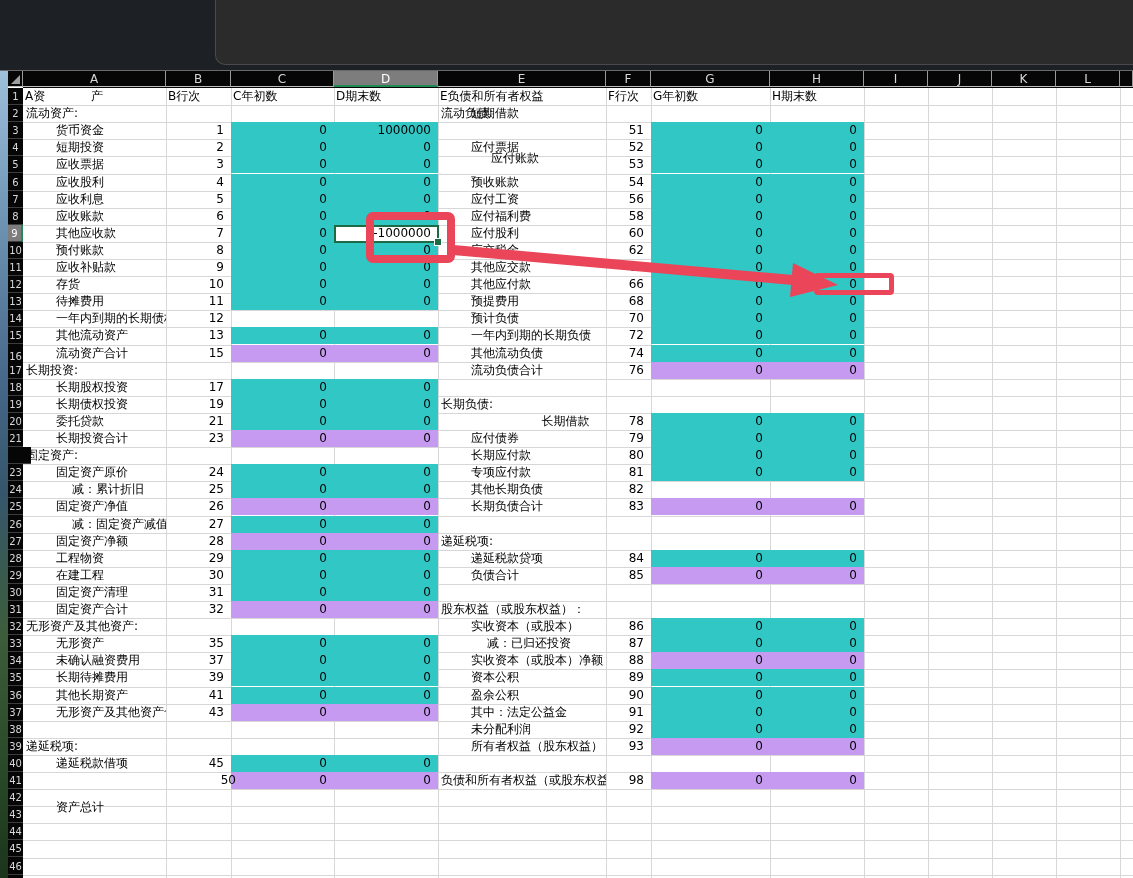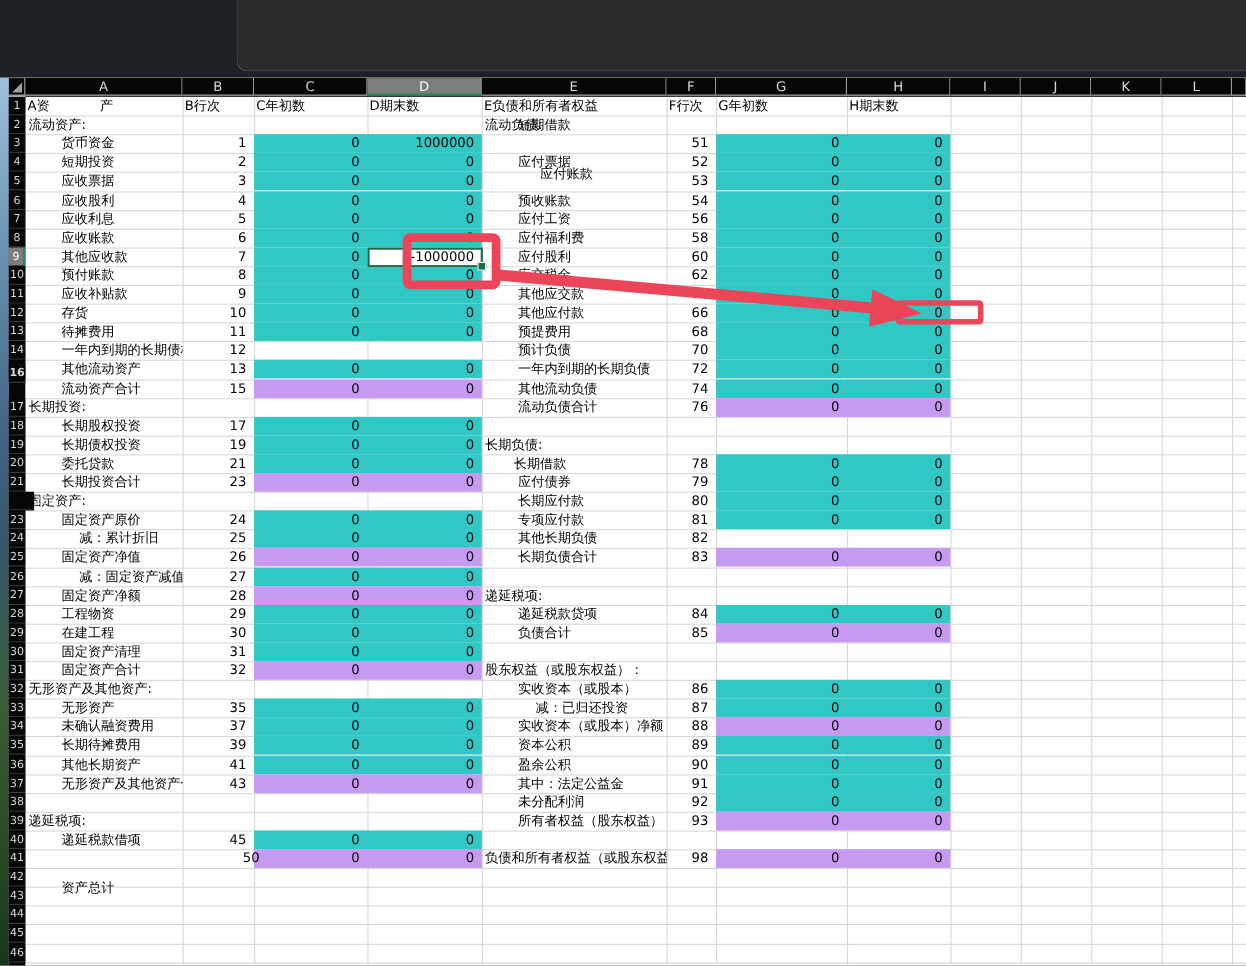--- a/index.html
+++ b/index.html
@@ -82,21 +82,21 @@
       <div class="rowhead" style="top: 85.5px; height: 17.1px; line-height: 17.1px;">6</div>
       <div class="rowhead" style="top: 102.6px; height: 17.1px; line-height: 17.1px;">7</div>
       <div class="rowhead" style="top: 119.7px; height: 17.1px; line-height: 17.1px;">8</div>
       <div class="rowhead sel" style="top: 136.8px; height: 17.1px; line-height: 17.1px;">9</div>
       <div class="rowhead" style="top: 153.9px; height: 17.1px; line-height: 17.1px;">10</div>
       <div class="rowhead" style="top: 171px; height: 17.1px; line-height: 17.1px;">11</div>
       <div class="rowhead" style="top: 188.1px; height: 17.1px; line-height: 17.1px;">12</div>
       <div class="rowhead" style="top: 205.2px; height: 17.1px; line-height: 17.1px;">13</div>
       <div class="rowhead" style="top: 222.3px; height: 17.1px; line-height: 17.1px;">14</div>
       <div class="rowhead" style="top: 239.4px; height: 17.1px; line-height: 17.1px;">15</div>
-      <div class="rowhead" style="top: 243px; height: 17.1px; line-height: 17.1px; font-weight: bold;">16</div>
+      <div class="rowhead" style="top: 260px; height: 17.1px; line-height: 17.1px;">16</div>
       <div class="rowhead" style="top: 273.6px; height: 17.1px; line-height: 17.1px;">17</div>
       <div class="rowhead" style="top: 290.7px; height: 17.1px; line-height: 17.1px;">18</div>
       <div class="rowhead" style="top: 307.8px; height: 17.1px; line-height: 17.1px;">19</div>
       <div class="rowhead" style="top: 324.9px; height: 17.1px; line-height: 17.1px;">20</div>
       <div class="rowhead" style="top: 342px; height: 17.1px; line-height: 17.1px;">21</div>
       <div class="rowhead" style="top: 359.1px; height: 17.1px; line-height: 17.1px; padding-left: 23px;">22</div>
       <div class="rowhead" style="top: 376.2px; height: 17.1px; line-height: 17.1px;">23</div>
       <div class="rowhead" style="top: 393.3px; height: 17.1px; line-height: 17.1px;">24</div>
       <div class="rowhead" style="top: 410.4px; height: 17.1px; line-height: 17.1px;">25</div>
       <div class="rowhead" style="top: 427.5px; height: 17.1px; line-height: 17.1px;">26</div>
@@ -431,21 +431,21 @@
       <div class="celltxt num" style="left: 583px; width: 38px; top: 256.5px; height: 17.1px; line-height: 17.1px;">74</div>
       <div class="celltxt num" style="left: 628px; width: 112px; top: 256.5px; height: 17.1px; line-height: 17.1px;">0</div>
       <div class="celltxt num" style="left: 747px; width: 87px; top: 256.5px; height: 17.1px; line-height: 17.1px;">0</div>
       <div class="fill" style="left: 628px; width: 213px; top: 273.6px; height: 17.1px; background: rgb(199, 154, 242);"></div>
       <div class="celltxt" style="left: 448px; width: 135px; top: 273.6px; height: 17.1px; line-height: 17.1px;">流动负债合计</div>
       <div class="celltxt num" style="left: 583px; width: 38px; top: 273.6px; height: 17.1px; line-height: 17.1px;">76</div>
       <div class="celltxt num" style="left: 628px; width: 112px; top: 273.6px; height: 17.1px; line-height: 17.1px;">0</div>
       <div class="celltxt num" style="left: 747px; width: 87px; top: 273.6px; height: 17.1px; line-height: 17.1px;">0</div>
       <div class="celltxt" style="left: 418px; width: 165px; top: 307.8px; height: 17.1px; line-height: 17.1px;">长期负债:</div>
       <div class="fill" style="left: 628px; width: 213px; top: 324.9px; height: 17.1px; background: rgb(49, 199, 196);"></div>
-      <div class="celltxt" style="left: 444px; width: 135px; top: 324.9px; height: 17.1px; line-height: 17.1px;">长期借款</div>
+      <div class="celltxt" style="left: 475px; width: 135px; top: 324.9px; height: 17.1px; line-height: 17.1px; text-align: center;">长期借款</div>
       <div class="celltxt num" style="left: 583px; width: 38px; top: 324.9px; height: 17.1px; line-height: 17.1px;">78</div>
       <div class="celltxt num" style="left: 628px; width: 112px; top: 324.9px; height: 17.1px; line-height: 17.1px;">0</div>
       <div class="celltxt num" style="left: 747px; width: 87px; top: 324.9px; height: 17.1px; line-height: 17.1px;">0</div>
       <div class="fill" style="left: 628px; width: 213px; top: 342px; height: 17.1px; background: rgb(49, 199, 196);"></div>
       <div class="celltxt" style="left: 448px; width: 135px; top: 342px; height: 17.1px; line-height: 17.1px;">应付债券</div>
       <div class="celltxt num" style="left: 583px; width: 38px; top: 342px; height: 17.1px; line-height: 17.1px;">79</div>
       <div class="celltxt num" style="left: 628px; width: 112px; top: 342px; height: 17.1px; line-height: 17.1px;">0</div>
       <div class="celltxt num" style="left: 747px; width: 87px; top: 342px; height: 17.1px; line-height: 17.1px;">0</div>
       <div class="fill" style="left: 628px; width: 213px; top: 359.1px; height: 17.1px; background: rgb(49, 199, 196);"></div>
       <div class="celltxt" style="left: 448px; width: 135px; top: 359.1px; height: 17.1px; line-height: 17.1px;">长期应付款</div>

